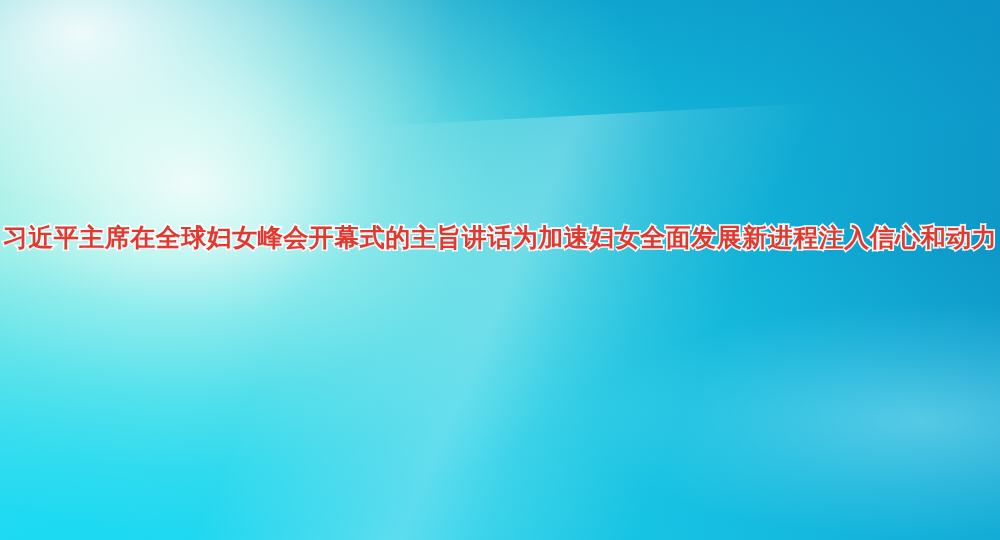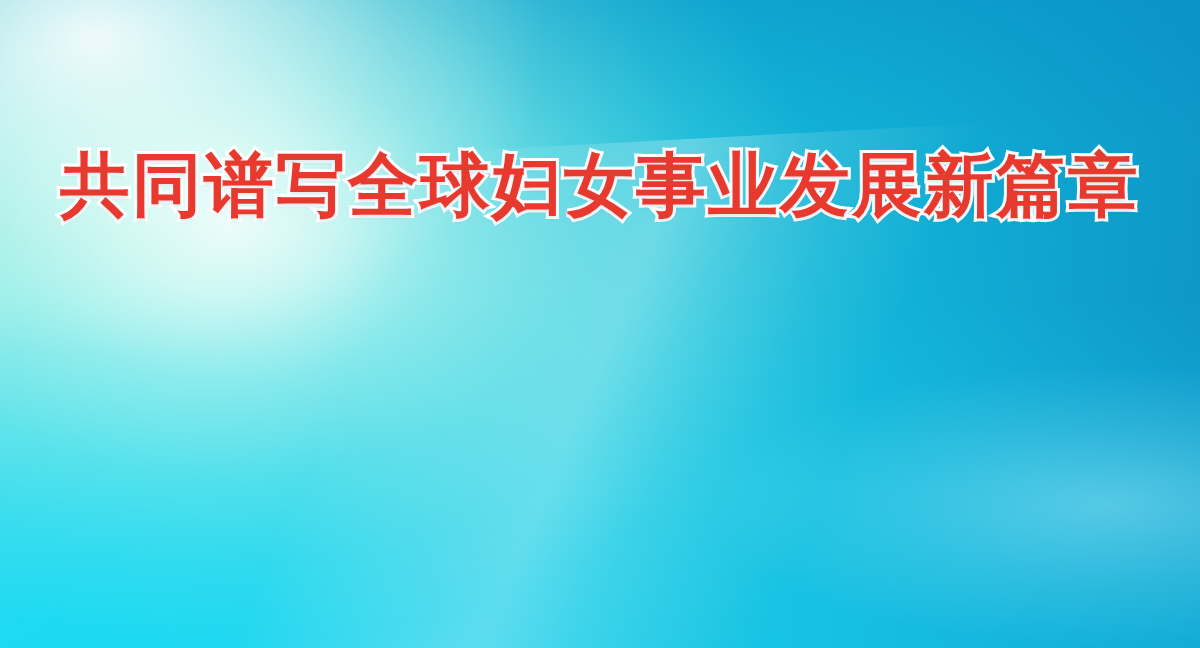--- a/index.html
+++ b/index.html
@@ -151,16 +151,16 @@
 
   <div class="bg-layer bg-base"></div>
   <div class="bg-layer bg-vert"></div>
   <div class="bg-layer bg-cyan-pool"></div>
   <div class="bg-layer bg-glow-main"></div>
   <div class="bg-layer bg-glow-tl"></div>
   <div class="bg-layer bg-streak"></div>
   <div class="bg-layer bg-sheen-br"></div>
 
   <div class="text-stack">
-    <div class="headline">共同谱写全球妇女事业发展新篇章</div>
+    <div class="subhead">习近平主席在全球妇女峰会开幕式的主旨讲话为加速妇女全面发展新进程注入信心和动力</div>
   </div>
 
 </div>
 
 </body></html>

